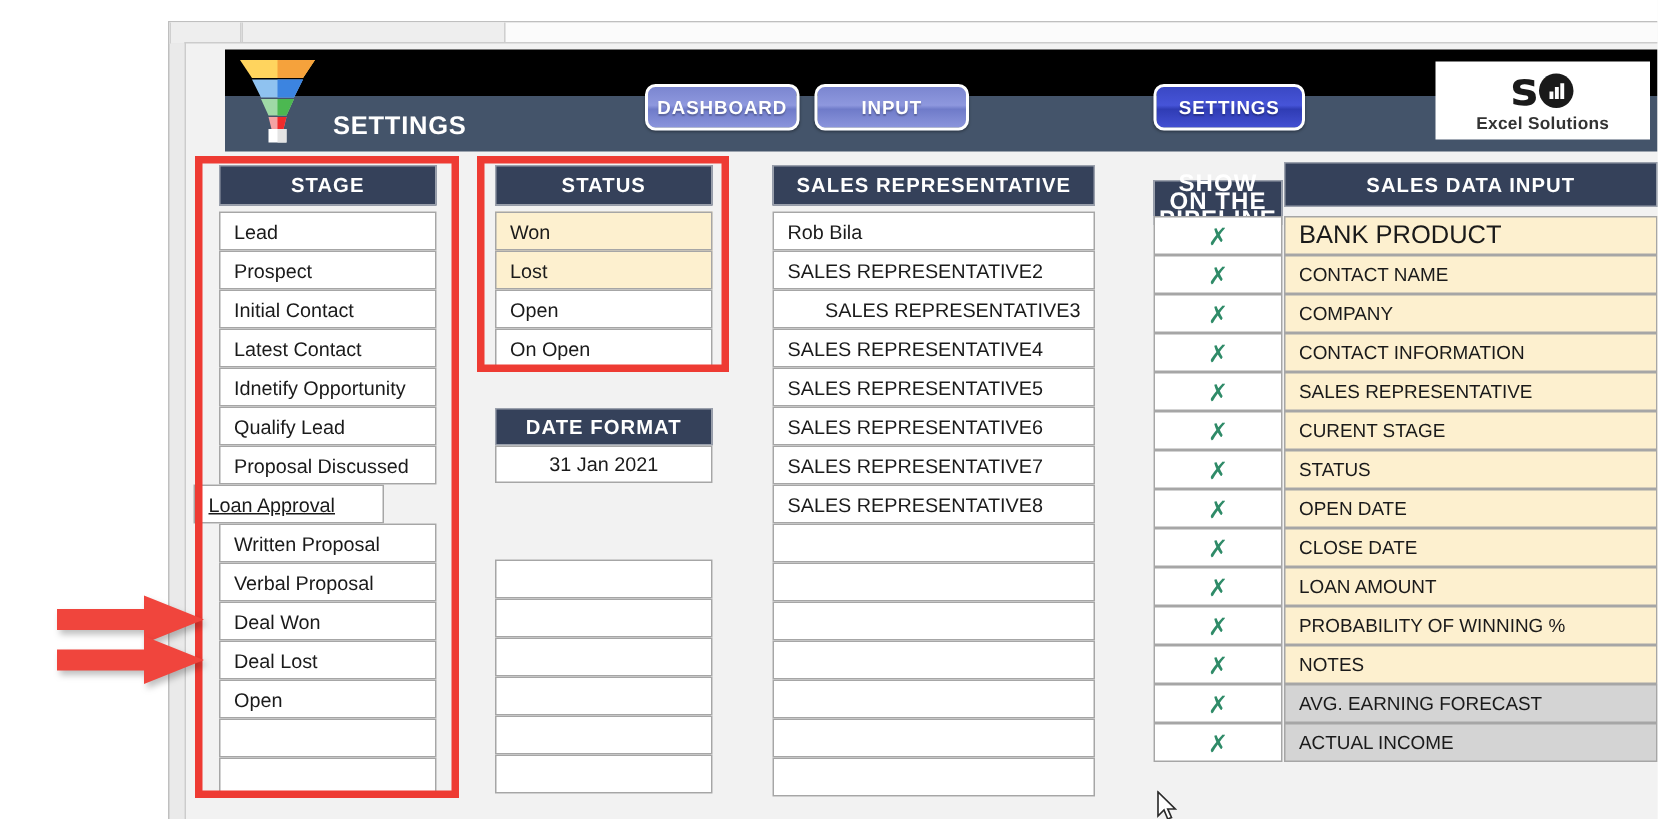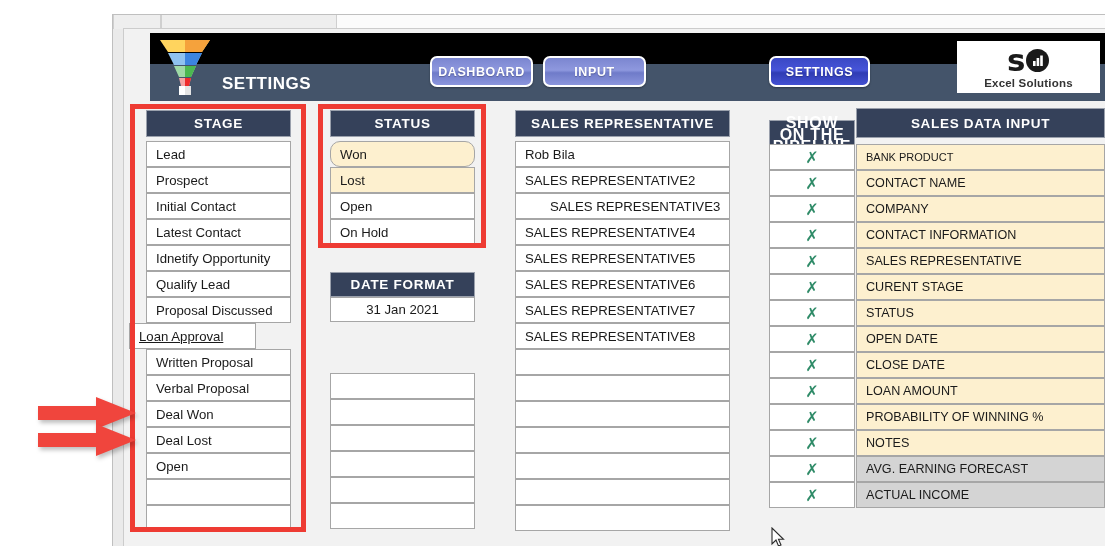--- a/index.html
+++ b/index.html
@@ -197,24 +197,24 @@
       <div class="cell" style="left: 146px; top: 297px; width: 145px; height: 26px;">Proposal Discussed</div>
       <div class="cell" style="left: 129px; top: 323px; width: 127px; height: 26px; text-decoration: underline;">Loan Approval</div>
       <div class="cell" style="left: 146px; top: 349px; width: 145px; height: 26px;">Written Proposal</div>
       <div class="cell" style="left: 146px; top: 375px; width: 145px; height: 26px;">Verbal Proposal</div>
       <div class="cell" style="left: 146px; top: 401px; width: 145px; height: 26px;">Deal Won</div>
       <div class="cell" style="left: 146px; top: 427px; width: 145px; height: 26px;">Deal Lost</div>
       <div class="cell" style="left: 146px; top: 453px; width: 145px; height: 26px;">Open</div>
       <div class="cell" style="left: 146px; top: 479px; width: 145px; height: 26px;"></div>
       <div class="cell" style="left: 146px; top: 505px; width: 145px; height: 26px;"></div>
       <div class="tblhdr" style="left: 330px; top: 110px; width: 145px; height: 27px;">STATUS</div>
-      <div class="cell cream" style="left: 330px; top: 141px; width: 145px; height: 26px; border-radius: 10px;">Won</div>
+      <div class="cell cream" style="left: 330px; top: 141px; width: 145px; height: 26px;">Won</div>
       <div class="cell cream" style="left: 330px; top: 167px; width: 145px; height: 26px;">Lost</div>
       <div class="cell" style="left: 330px; top: 193px; width: 145px; height: 26px;">Open</div>
-      <div class="cell" style="left: 330px; top: 219px; width: 145px; height: 26px;">On Hold</div>
+      <div class="cell" style="left: 330px; top: 219px; width: 145px; height: 26px;">On Open</div>
       <div class="tblhdr" style="left: 330px; top: 272px; width: 145px; height: 25px;">DATE FORMAT</div>
       <div class="cell center" style="left: 330px; top: 297px; width: 145px; height: 25px;">31 Jan 2021</div>
       <div class="cell" style="left: 330px; top: 373px; width: 145px; height: 26px;"></div>
       <div class="cell" style="left: 330px; top: 399px; width: 145px; height: 26px;"></div>
       <div class="cell" style="left: 330px; top: 425px; width: 145px; height: 26px;"></div>
       <div class="cell" style="left: 330px; top: 451px; width: 145px; height: 26px;"></div>
       <div class="cell" style="left: 330px; top: 477px; width: 145px; height: 26px;"></div>
       <div class="cell" style="left: 330px; top: 503px; width: 145px; height: 26px;"></div>
       <div class="tblhdr" style="left: 515px; top: 110px; width: 215px; height: 27px;">SALES REPRESENTATIVE</div>
       <div class="cell" style="left: 515px; top: 141px; width: 215px; height: 26px;">Rob Bila</div>
@@ -228,21 +228,21 @@
       <div class="cell" style="left: 515px; top: 349px; width: 215px; height: 26px;"></div>
       <div class="cell" style="left: 515px; top: 375px; width: 215px; height: 26px;"></div>
       <div class="cell" style="left: 515px; top: 401px; width: 215px; height: 26px;"></div>
       <div class="cell" style="left: 515px; top: 427px; width: 215px; height: 26px;"></div>
       <div class="cell" style="left: 515px; top: 453px; width: 215px; height: 26px;"></div>
       <div class="cell" style="left: 515px; top: 479px; width: 215px; height: 26px;"></div>
       <div class="cell" style="left: 515px; top: 505px; width: 215px; height: 26px;"></div>
       <div class="tblhdr" style="left: 769px; top: 120px; width: 86px; height: 30px; font-size: 16px; line-height: 12px; padding: 0px 2px;">SHOW ON THE PIPELINE</div>
       <div class="tblhdr" style="left: 856px; top: 108px; width: 249px; height: 30px;">SALES DATA INPUT</div>
       <div class="cell center xmark" style="left: 769px; top: 144px; width: 86px; height: 26px;">✗</div>
-      <div class="cell cream" style="left: 856px; top: 144px; width: 249px; height: 26px; font-size: 11px;">BANK PRODUCT</div>
+      <div class="cell cream" style="left: 856px; top: 144px; width: 249px; height: 26px; font-size: 17px;">BANK PRODUCT</div>
       <div class="cell center xmark" style="left: 769px; top: 170px; width: 86px; height: 26px;">✗</div>
       <div class="cell cream" style="left: 856px; top: 170px; width: 249px; height: 26px; font-size: 12.6px;">CONTACT NAME</div>
       <div class="cell center xmark" style="left: 769px; top: 196px; width: 86px; height: 26px;">✗</div>
       <div class="cell cream" style="left: 856px; top: 196px; width: 249px; height: 26px; font-size: 12.6px;">COMPANY</div>
       <div class="cell center xmark" style="left: 769px; top: 222px; width: 86px; height: 26px;">✗</div>
       <div class="cell cream" style="left: 856px; top: 222px; width: 249px; height: 26px; font-size: 12.6px;">CONTACT INFORMATION</div>
       <div class="cell center xmark" style="left: 769px; top: 248px; width: 86px; height: 26px;">✗</div>
       <div class="cell cream" style="left: 856px; top: 248px; width: 249px; height: 26px; font-size: 12.6px;">SALES REPRESENTATIVE</div>
       <div class="cell center xmark" style="left: 769px; top: 274px; width: 86px; height: 26px;">✗</div>
       <div class="cell cream" style="left: 856px; top: 274px; width: 249px; height: 26px; font-size: 12.6px;">CURENT STAGE</div>

